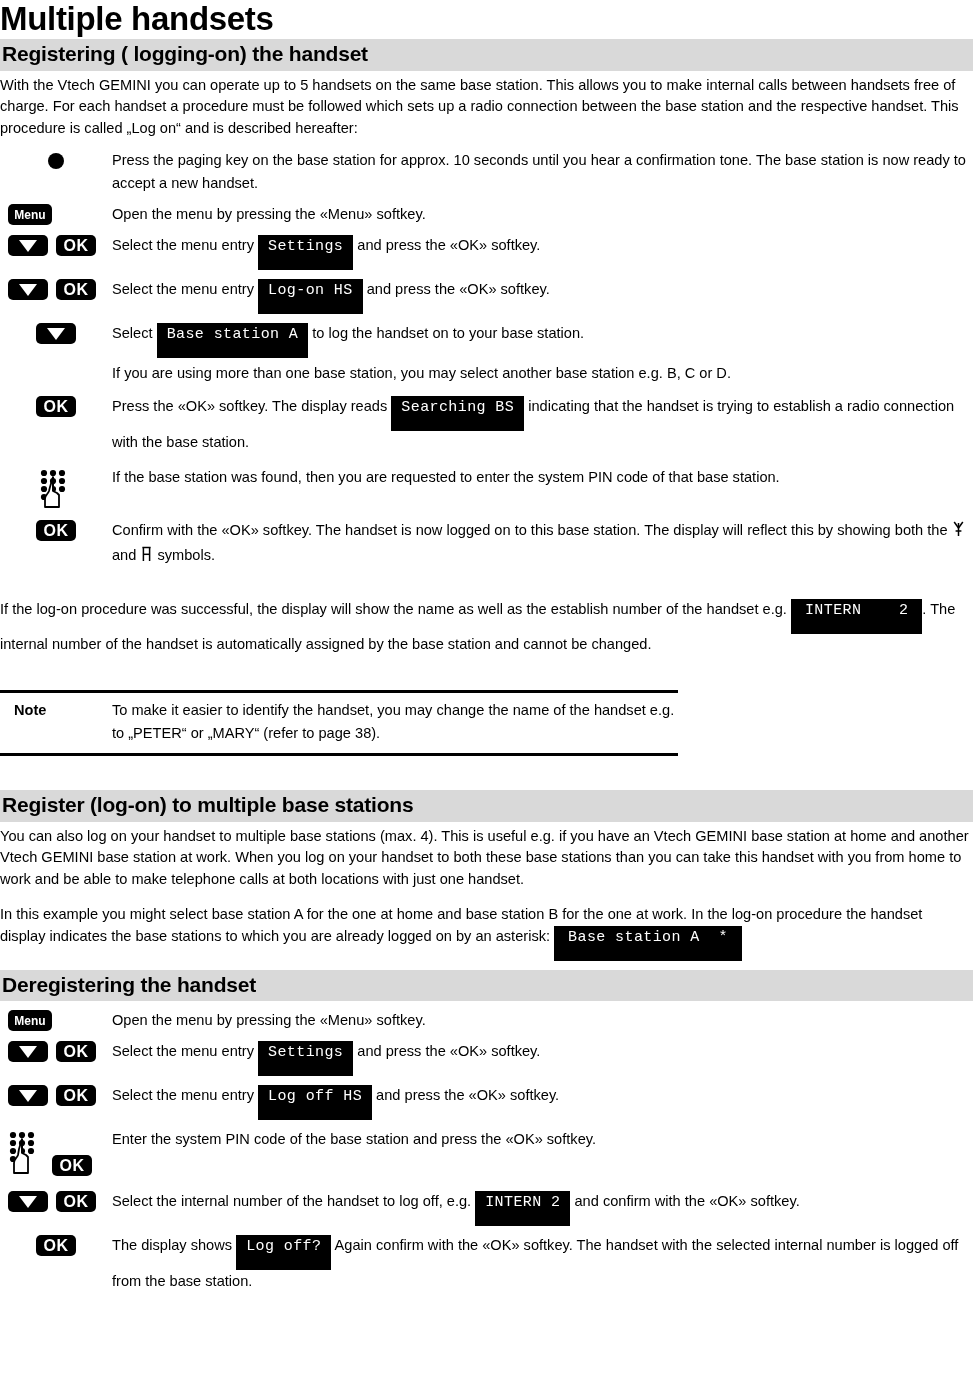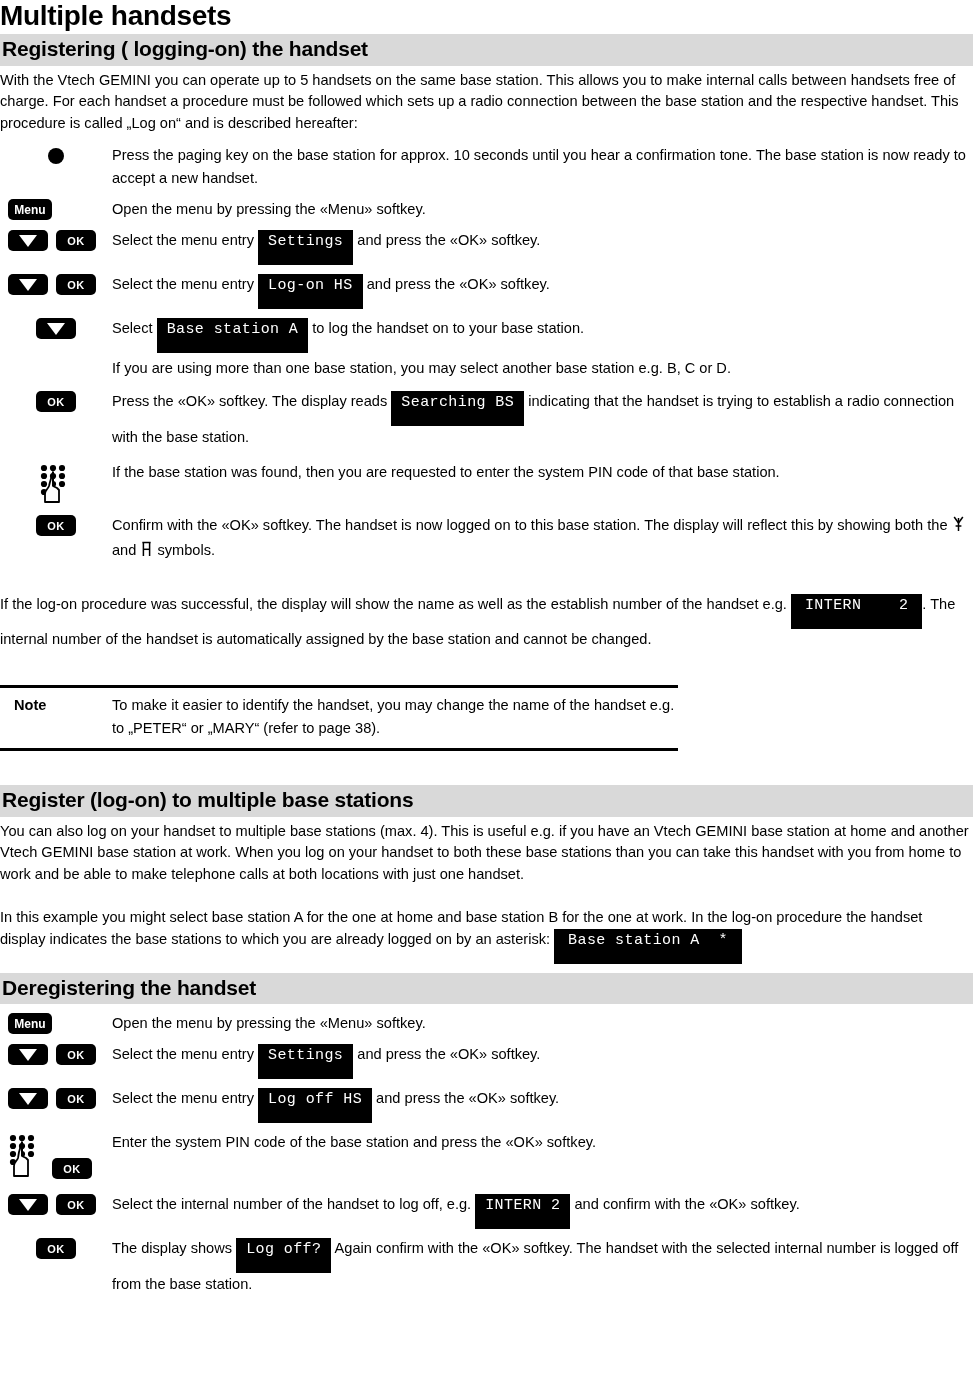--- a/index.html
+++ b/index.html
@@ -17,21 +17,21 @@
   }
   .page {
     width: 973px;
     height: 1393px;
     position: relative;
     box-sizing: border-box;
   }
 
   
   .page-title {
-    font-size: 28px;
+    font-size: 33px;
     font-weight: bold;
     line-height: 1.0;
     letter-spacing: -0.3px;
     margin: 0;
     padding: 2px 0 4px 0;
   }
   .section-head {
     background: #d9d9d9;
     font-size: 21px;
     font-weight: bold;
@@ -92,21 +92,21 @@
   }
   .key-menu {
     width: 44px;
     height: 21px;
     font-size: 12px;
     letter-spacing: 0px;
   }
   .key-ok {
     width: 40px;
     height: 21px;
-    font-size: 11px;
+    font-size: 16px;
     letter-spacing: 0.5px;
   }
   .key-down {
     width: 40px;
     height: 21px;
     margin-right: 8px;
   }
   .tri-down {
     width: 0;
     height: 0;
@@ -330,21 +330,21 @@
     <div class="note-label">Note</div>
     <div class="note-text">To make it easier to identify the handset, you may change the name of the handset e.g. to „PETER“ or „MARY“ (refer to page 38).</div>
   </div>
 
   <div class="spacer-lg"></div>
 
   <div class="section-head">Register (log-on) to multiple base stations</div>
 
   <p class="para">You can also log on your handset to multiple base stations (max. 4). This is useful e.g. if you have an Vtech GEMINI base station at home and another Vtech GEMINI base station at work. When you log on your handset to both these base stations than you can take this handset with you from home to work and be able to make telephone calls at both locations with just one handset.</p>
 
-  <p class="para" style="margin-top:22px">
+  <p class="para" style="margin-top:14px">
     <span>In this example you might select base station A for the one at home and base station B for the one at work. In the log-on procedure the handset display indicates the base stations to which you are already logged on by an asterisk:</span>
     <span class="lcd wide">Base station A  *</span>
   </p>
 
   <div class="spacer-sm"></div>
 
   <div class="section-head">Deregistering the handset</div>
 
   <div class="steps" style="margin-top:8px">
 

